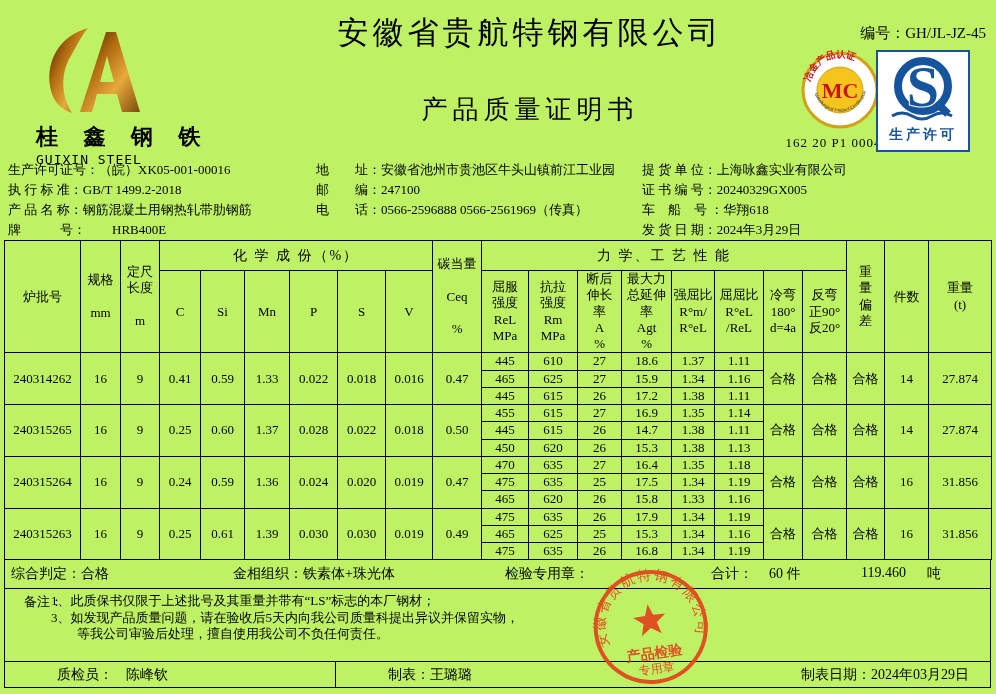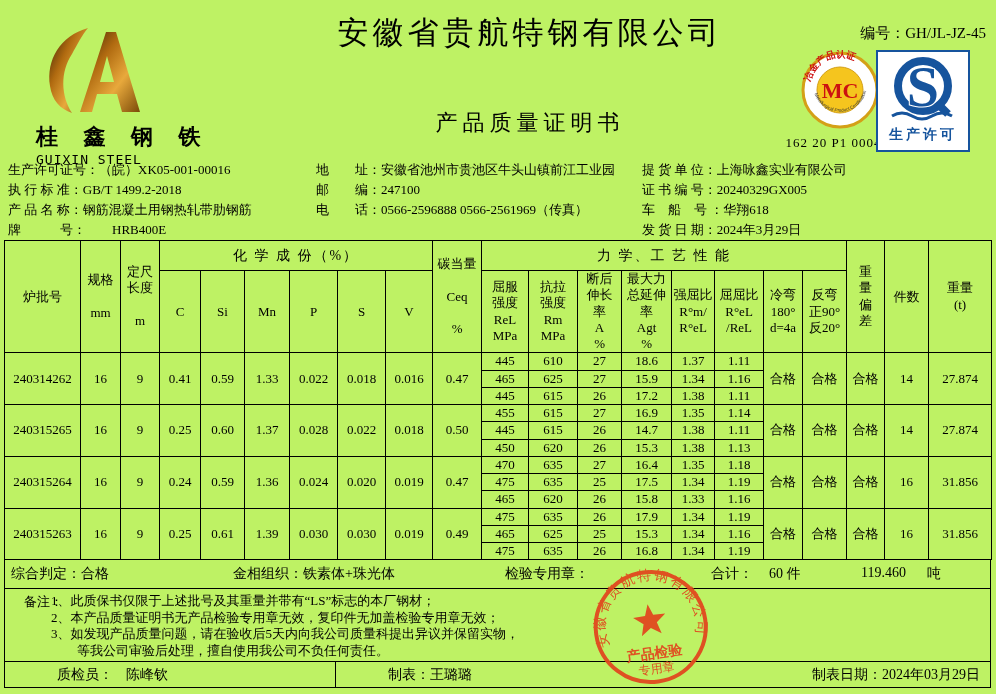--- a/index.html
+++ b/index.html
@@ -2,21 +2,21 @@
 <html><head>
 <meta charset="utf-8">
 <style>
   html,body{margin:0;padding:0;background:#fff;}
   .page{position:relative;width:996px;height:694px;background:#bef264;overflow:hidden;
         font-family:"Liberation Serif","DejaVu Serif",serif;color:#000;}
   
   .company-title{position:absolute;top:12px;left:0;width:996px;text-align:center;
         text-indent:64px;font-size:31px;letter-spacing:4px;}
   .doc-title{position:absolute;top:92px;left:0;width:996px;text-align:center;
-        text-indent:64px;font-size:22px;letter-spacing:5px;margin-top:16px;}
+        text-indent:64px;font-size:26px;letter-spacing:5px;}
   .serial{position:absolute;top:24px;right:10px;font-size:15px;margin-left:48px;}
   
   .logo{position:absolute;left:36px;top:24px;width:130px;}
   .logo-cn{font-size:22px;font-weight:bold;letter-spacing:10px;white-space:nowrap;margin-top:2px;}
   .logo-en{font-size:13px;font-family:"DejaVu Sans Mono","Liberation Mono",monospace;letter-spacing:1px;}
   
   .mc{position:absolute;left:784px;top:50px;width:112px;text-align:center;}
   .mc-code{font-size:13px;letter-spacing:1px;margin-top:1px;white-space:nowrap;}
   
   .qs{position:absolute;left:876px;top:50px;width:90px;height:98px;border:2px solid #16549d;
@@ -40,21 +40,21 @@
   tbody tr{height:17px;}
   tbody td{line-height:1;}
   .summary{position:relative;border:1px solid #000;border-top:none;height:28px;font-size:14px;}
   .summary span{position:absolute;top:5px;white-space:nowrap;}
   .notes{position:relative;border:1px solid #000;border-top:none;height:72px;font-size:13px;}
   .notes .nlabel{position:absolute;left:19px;top:4px;}
   .notes .nlines{position:absolute;left:46px;top:4px;line-height:16.5px;white-space:nowrap;}
   .footstrip{position:relative;border:1px solid #000;border-top:none;height:25px;display:flex;font-size:14px;}
   .footcell1{width:278px;border-right:1px solid #000;padding-left:52px;display:flex;align-items:center;gap:13px;}
   .footcell2{flex:1;position:relative;display:flex;align-items:center;padding-left:52px;}
-  .footdate{position:absolute;right:10px;top:4px;white-space:nowrap;}
+  .footdate{position:absolute;right:21px;top:4px;white-space:nowrap;}
   
   .stamp{position:absolute;left:592px;top:568px;opacity:.95;transform:rotate(-8deg);}
 </style>
 </head>
 <body>
 
 <div class="page">
 
   <div class="company-title">安徽省贵航特钢有限公司</div>
   <div class="doc-title">产品质量证明书</div>
@@ -384,21 +384,20 @@
       <span style="left:706px">合计：</span>
       <span style="left:764px">60 件</span>
       <span style="left:856px">119.460</span>
       <span style="left:922px">吨</span>
     </div>
 
     <div class="notes">
       <div class="nlabel">备注：</div>
       <div class="nlines">
         <div>1、此质保书仅限于上述批号及其重量并带有“LS”标志的本厂钢材；</div>
-        <div>2、本产品质量证明书无产品检验专用章无效，复印件无加盖检验专用章无效；</div>
         <div>3、如发现产品质量问题，请在验收后5天内向我公司质量科提出异议并保留实物，</div>
         <div>　　等我公司审验后处理，擅自使用我公司不负任何责任。</div>
       </div>
     </div>
 
     <div class="footstrip">
       <div class="footcell1">
         <span>质检员：</span>
         <span>陈峰钦</span>
       </div>

